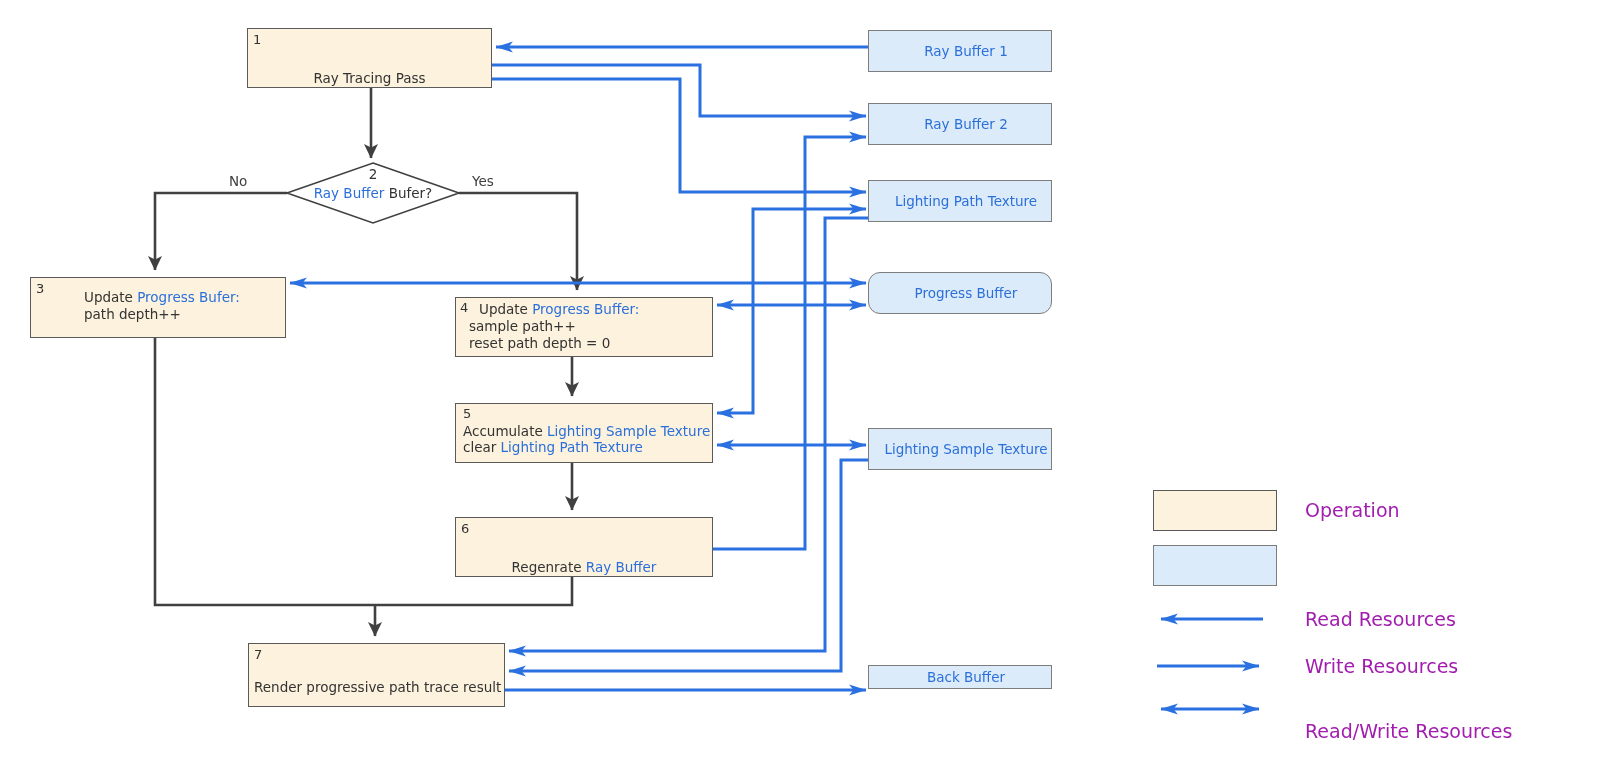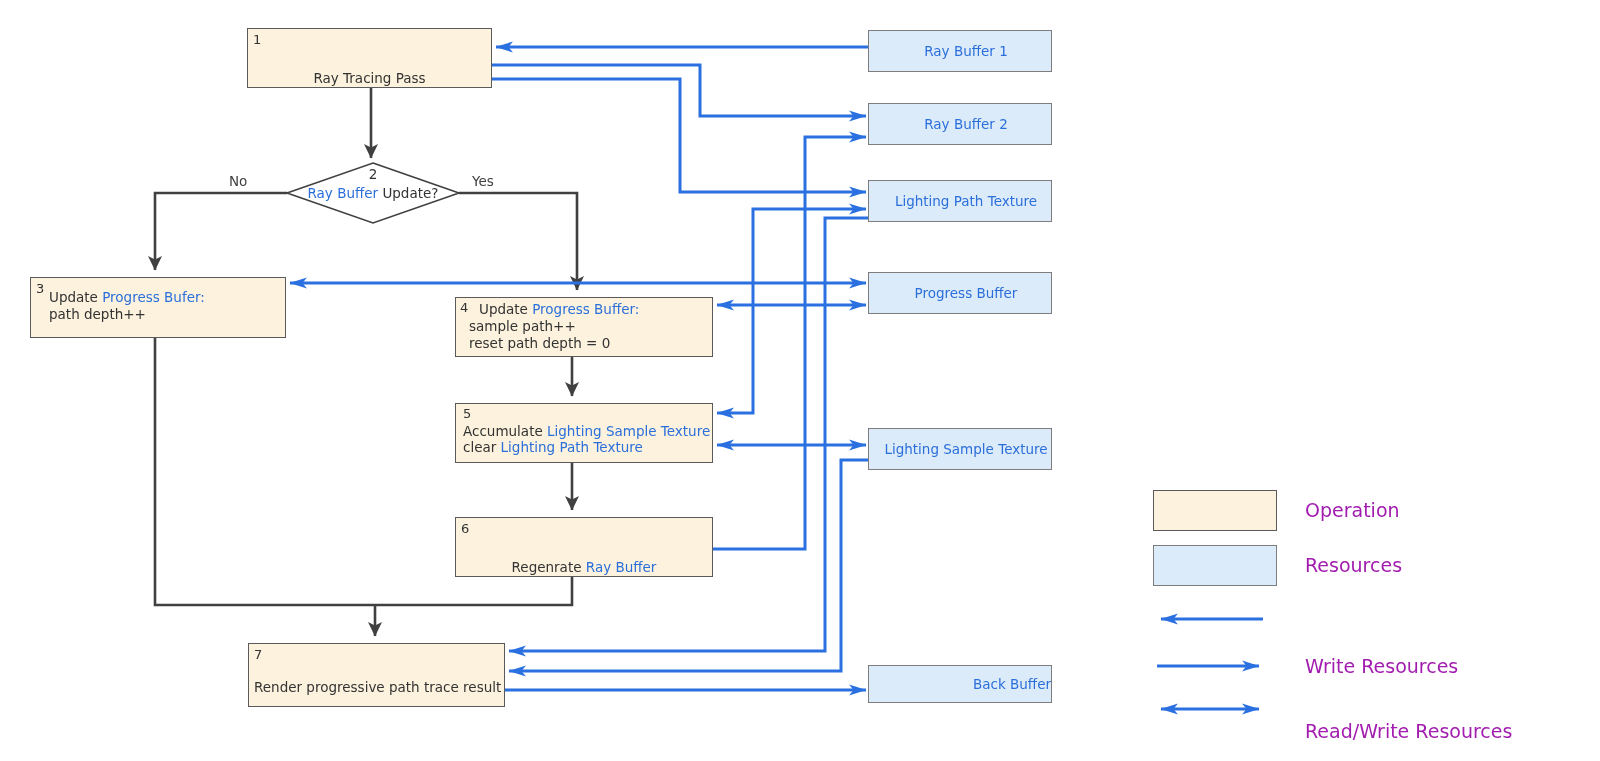--- a/index.html
+++ b/index.html
@@ -75,28 +75,28 @@
 
   <div class="op" style="left:247px;top:28px;width:245px;height:60px;">
     <span class="num">1</span>
     <div class="center-flex">
         <span>Ray Tracing Pass</span>
       </div>
   </div>
 
   <div class="dlabel" style="left:357px;top:166px;width:32px;">2</div>
   <div class="dlabel" style="left:289px;top:185px;width:168px;">
-    <span class="blue">Ray Buffer</span><span> Update?</span>
+    <span class="blue">Ray Buffer</span><span> Bufer?</span>
   </div>
   <div class="lbl" style="left:229px;top:173px;">No</div>
   <div class="lbl" style="left:472px;top:173px;">Yes</div>
 
   <div class="op" style="left:30px;top:277px;width:256px;height:61px;">
     <span class="num">3</span>
-    <div style="padding:11px 0 0 18px;">
+    <div style="padding:11px 0 0 53px;">
       <div><span>Update </span><span class="blue">Progress Bufer:</span></div>
       <div>path depth++</div>
     </div>
   </div>
 
   <div class="op" style="left:455px;top:297px;width:258px;height:60px;">
     <span class="num" style="left:4px;top:1px;">4</span>
     <div style="padding:3px 0 0 13px;">
       <div style="margin-left:10px;"><span>Update </span><span class="blue">Progress Buffer:</span></div>
       <div>sample path++</div>
@@ -126,32 +126,32 @@
 
   <div class="res" style="left:868px;top:30px;width:184px;height:42px;">
       <span>Ray Buffer 1</span>
     </div>
   <div class="res" style="left:868px;top:103px;width:184px;height:42px;">
       <span>Ray Buffer 2</span>
     </div>
   <div class="res" style="left:868px;top:180px;width:184px;height:42px;">
       <span>Lighting Path Texture</span>
     </div>
-  <div class="res" style="left:868px;top:272px;width:184px;height:42px;">
+  <div class="res" style="left:868px;top:272px;width:184px;height:42px;border-radius:12px;">
       <span>Progress Buffer</span>
     </div>
   <div class="res" style="left:868px;top:428px;width:184px;height:42px;">
       <span>Lighting Sample Texture</span>
     </div>
-  <div class="res" style="left:868px;top:665px;width:184px;height:38px;justify-content:flex-end;">
+  <div class="res" style="left:868px;top:665px;width:184px;height:24px;">
       <span>Back Buffer</span>
     </div>
 
   <div class="legend-swatch" style="left:1153px;top:490px;background:#fcf2dd;border:1.6px solid #5a5a5a;"></div>
   <div class="legend-text" style="top:492px;">Operation</div>
 
   <div class="legend-swatch" style="left:1153px;top:545px;background:#dcebf9;border:1.5px solid #7d7d7d;"></div>
-  <div class="legend-text" style="top:547px;">Resources</div>
 
+  <div class="legend-text" style="top:601px;">Read Resources</div>
   <div class="legend-text" style="top:648px;">Write Resources</div>
   <div class="legend-text" style="top:713px;">Read/Write Resources</div>
 
 </div>
 
 </body></html>

